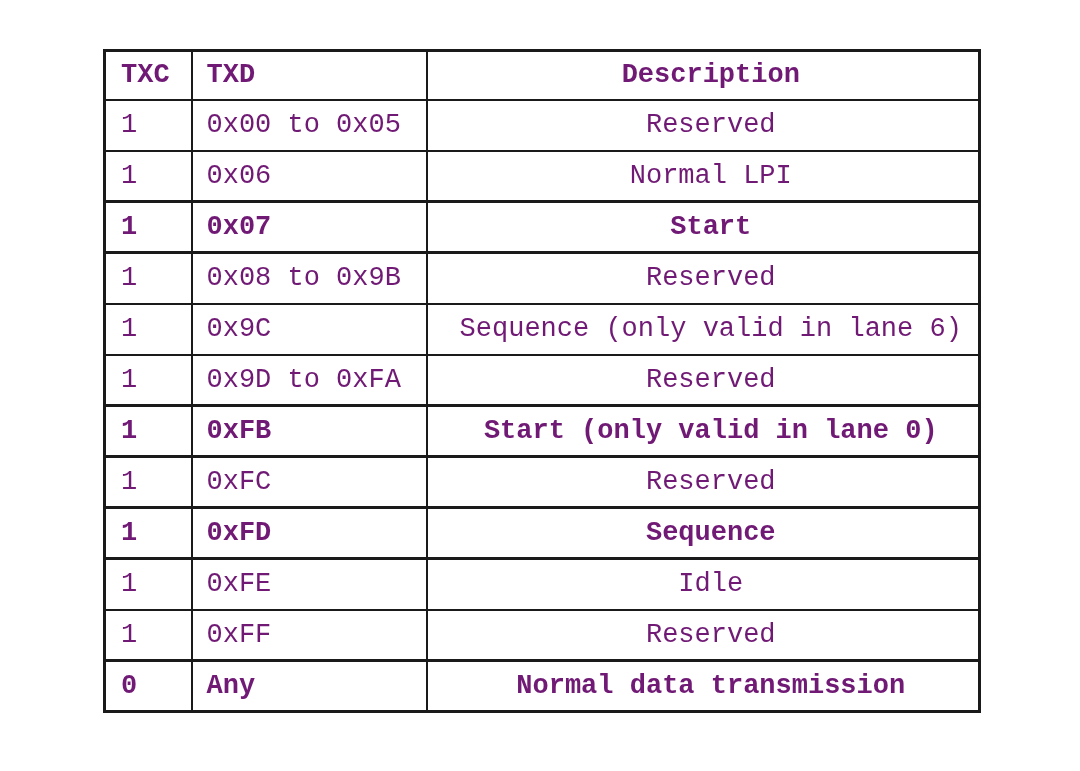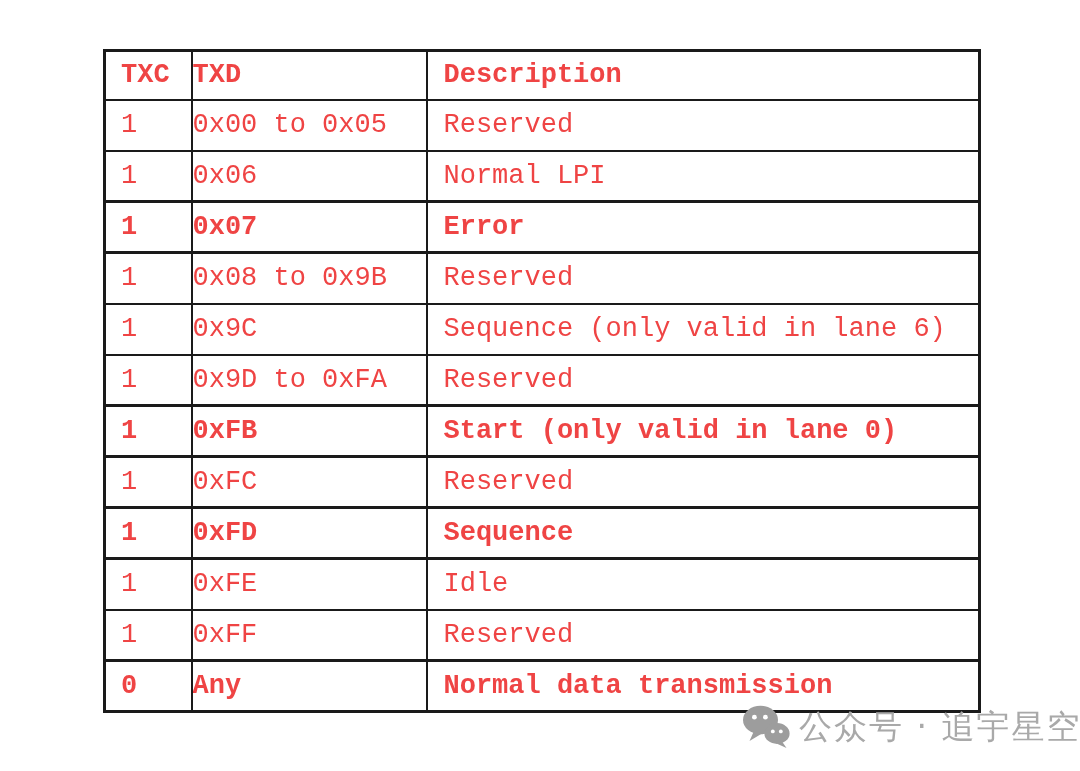--- a/index.html
+++ b/index.html
@@ -17,33 +17,33 @@
   table.code-table {
     position: absolute;
     left: 103px; top: 49px;
     width: 875px;
     border-collapse: collapse;
     table-layout: fixed;
     border: 3px solid #1a1a1a;
   }
   .code-table th, .code-table td {
     border: 2px solid #1a1a1a;
-    color: #ef4444;
+    color: #701a75;
     font-size: 27px;
     font-weight: normal;
     text-align: left;
     vertical-align: middle;
     white-space: nowrap;
     overflow: hidden;
   }
   .code-table th { height: 49px; font-weight: bold; }
   .code-table td { height: 51px; }
   .code-table th:nth-child(1), .code-table td:nth-child(1) { padding-left: 15px; }
-  .code-table th:nth-child(2), .code-table td:nth-child(2) { }
-  .code-table th:nth-child(3), .code-table td:nth-child(3) { padding-left: 16px; }
+  .code-table th:nth-child(2), .code-table td:nth-child(2) { padding-left: 14px; }
+  .code-table th:nth-child(3), .code-table td:nth-child(3) { padding-left: 16px; text-align: center; }
   .code-table tr.bold td {
     font-weight: bold;
     border-top-width: 3px;
     border-bottom-width: 3px;
   }
   .watermark {
     position: absolute;
     left: 742px; top: 704px;
     height: 46px;
     display: flex;
@@ -84,21 +84,21 @@
       <td>Reserved</td>
     </tr>
         <tr>
       <td>1</td>
       <td>0x06</td>
       <td>Normal LPI</td>
     </tr>
         <tr class="bold">
       <td>1</td>
       <td>0x07</td>
-      <td>Error</td>
+      <td>Start</td>
     </tr>
         <tr>
       <td>1</td>
       <td>0x08 to 0x9B</td>
       <td>Reserved</td>
     </tr>
         <tr>
       <td>1</td>
       <td>0x9C</td>
       <td>Sequence (only valid in lane 6)</td>
@@ -134,33 +134,14 @@
       <td>Reserved</td>
     </tr>
         <tr class="bold">
       <td>0</td>
       <td>Any</td>
       <td>Normal data transmission</td>
     </tr>
       </tbody>
   </table>
 
-  <div class="watermark">
-    <span>
-      <svg width="48" height="44" viewBox="0 0 48 44">
-        <g fill="#9d9d9d">
-          <ellipse cx="18.5" cy="15" rx="17.5" ry="14.2"></ellipse>
-          <path d="M12 26 L7.5 36 L20 28.5 Z"></path>
-          <ellipse cx="35" cy="28.5" rx="12.6" ry="10.4"></ellipse>
-          <path d="M40 36.5 L44.5 43 L34.5 38.5 Z"></path>
-        </g>
-        <g fill="#ffffff">
-          <circle cx="12.4" cy="12.2" r="2.4"></circle>
-          <circle cx="23.4" cy="12.2" r="2.4"></circle>
-          <circle cx="30.8" cy="26.4" r="1.9"></circle>
-          <circle cx="38.8" cy="26.4" r="1.9"></circle>
-        </g>
-      </svg>
-    </span>
-    <span class="wm-text">公众号 · 追宇星空</span>
-  </div>
 
 </div>
 
 </body></html>

